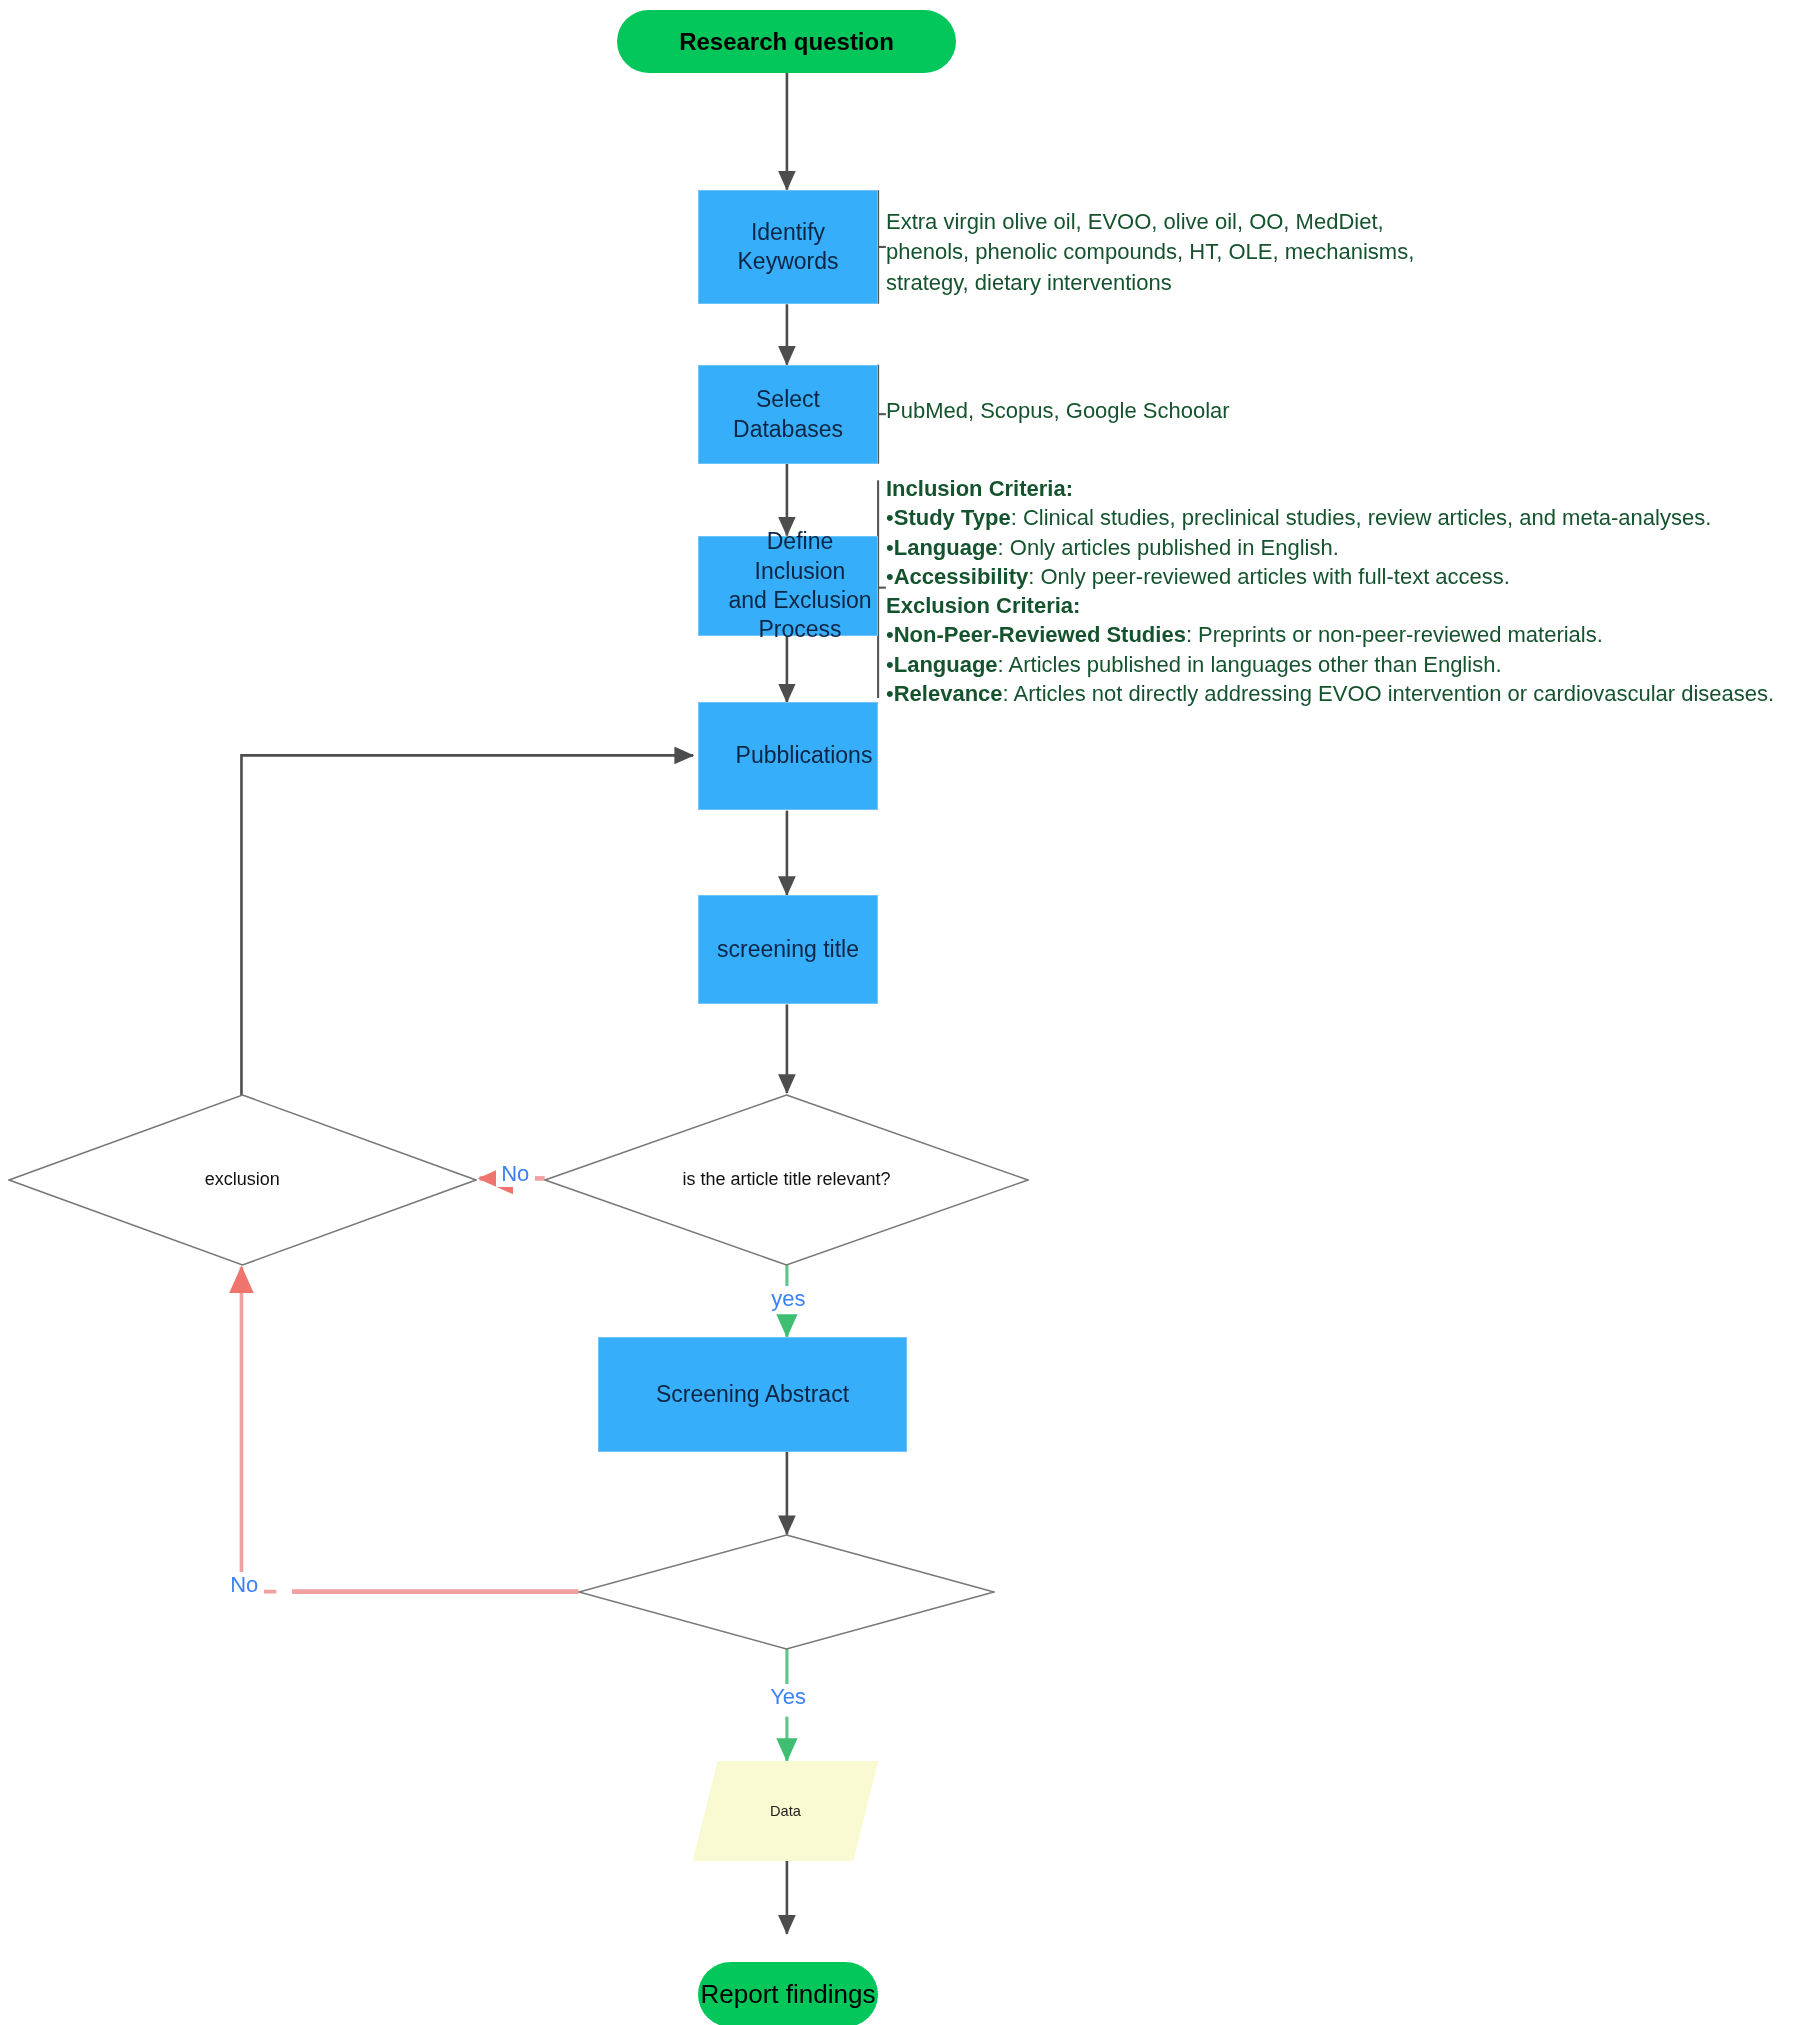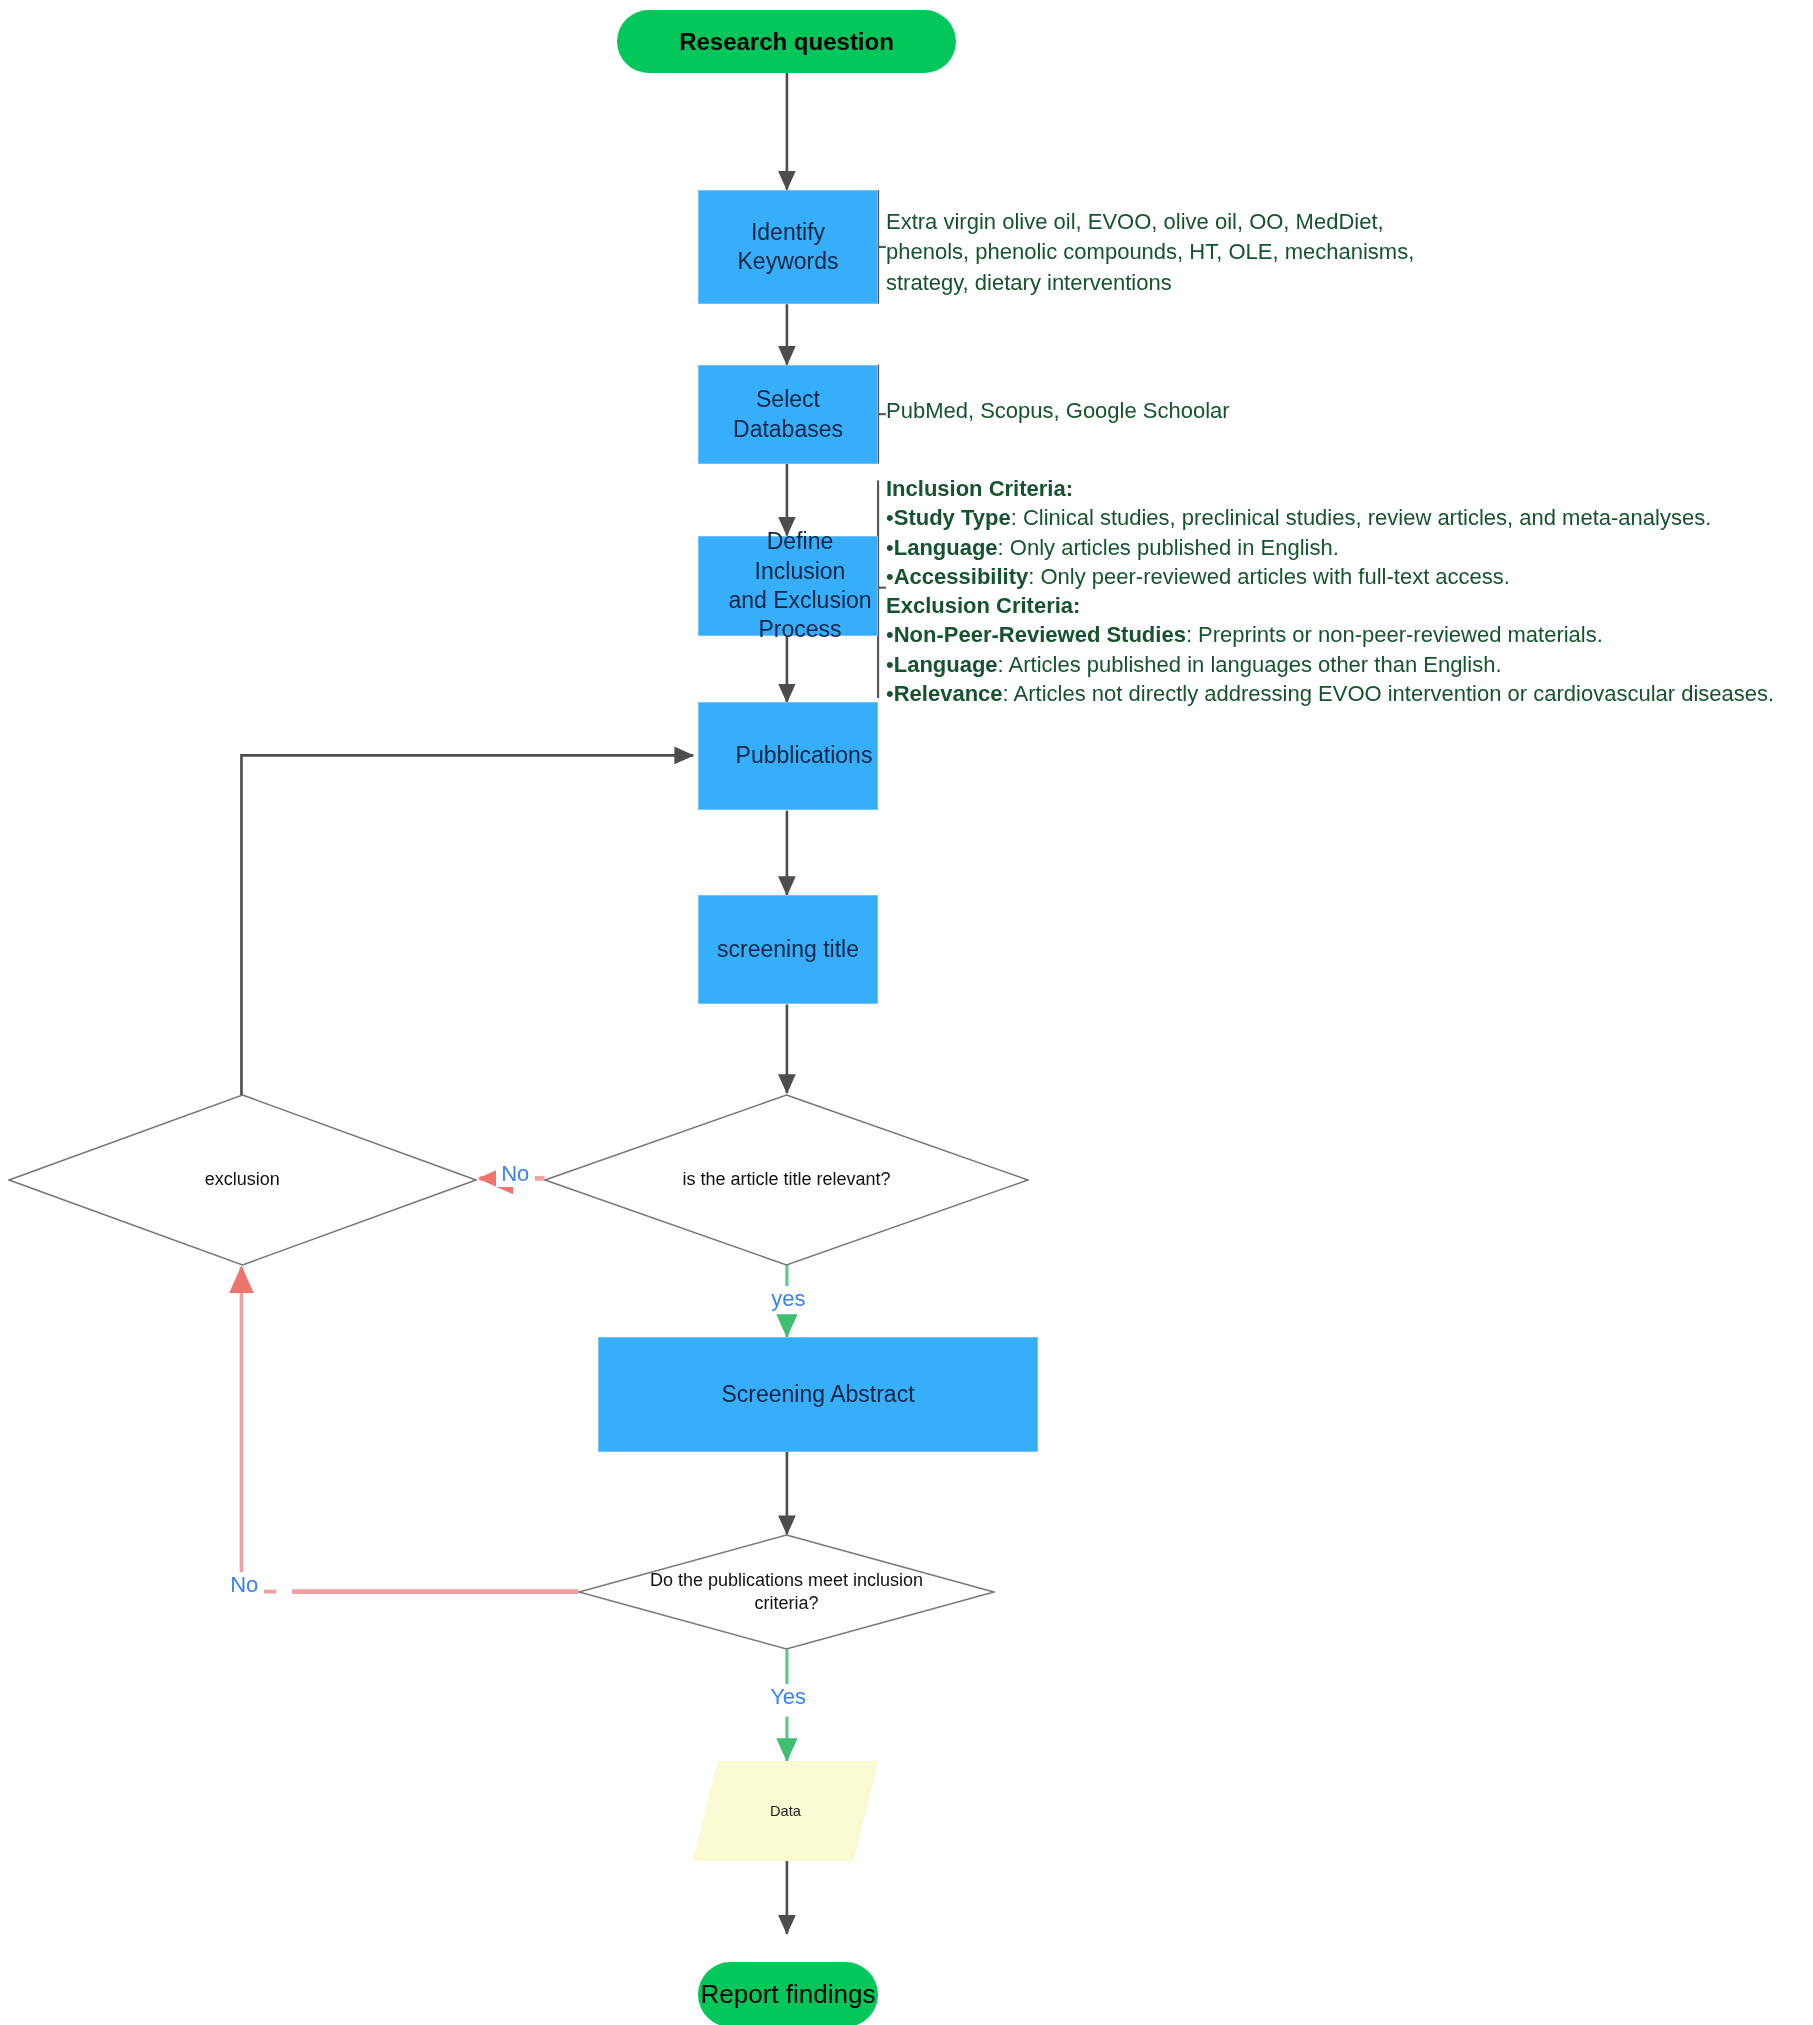--- a/index.html
+++ b/index.html
@@ -218,29 +218,28 @@
     <span class="dtext">is the article title relevant?</span>
   </div>
 
   <div class="node node-decision" style="left:7.8px; top:1094px; width:469px; height:172px;">
     <svg class="diamond-svg" viewBox="0 0 900 330" preserveAspectRatio="none">
       <polygon points="450,2 898,165 450,328 2,165" fill="#ffffff" stroke="#777777" stroke-width="3"></polygon>
     </svg>
     <span class="dtext">exclusion</span>
   </div>
 
-  <div class="node node-process" style="left:598px; top:1337px; width:440px; height:115px;">
+  <div class="node node-process" style="left:598px; top:1337px; width:309px; height:115px;">
     <span>Screening Abstract</span>
   </div>
 
   <div class="node node-decision" style="left:578px; top:1534px; width:417px; height:116px;">
     <svg class="diamond-svg" viewBox="0 0 800 222" preserveAspectRatio="none">
       <polygon points="400,2 798,111 400,220 2,111" fill="#ffffff" stroke="#777777" stroke-width="3"></polygon>
     </svg>
-    <span class="dtext" style="max-width:333px;">Do the publications meet inclusion criteria?</span>
   </div>
 
   <div class="node node-data" style="left:693px; top:1761px; width:185px; height:100px;">
     <svg class="data-svg" viewBox="0 0 355 190" preserveAspectRatio="none">
       <polygon points="48,0 355,0 307,190 0,190" fill="#FAFAD2" stroke="#FAFAD2" stroke-width="1"></polygon>
     </svg>
     <span class="dtext">Data</span>
   </div>
 
   <div class="node node-terminal plain" style="left:698px; top:1962px; width:180px; height:65px;">

